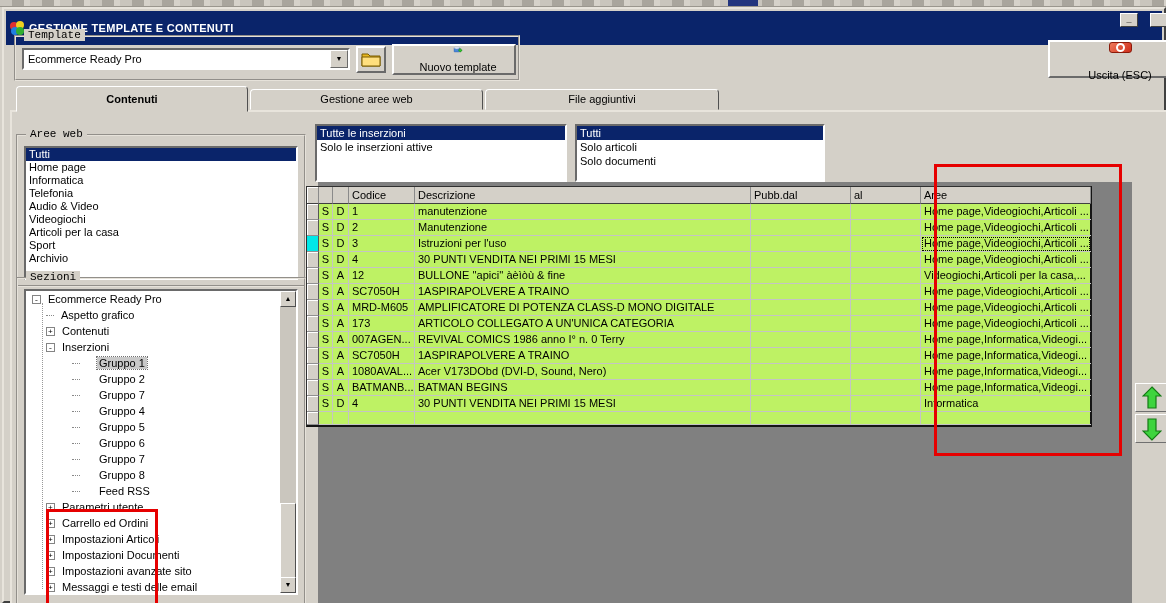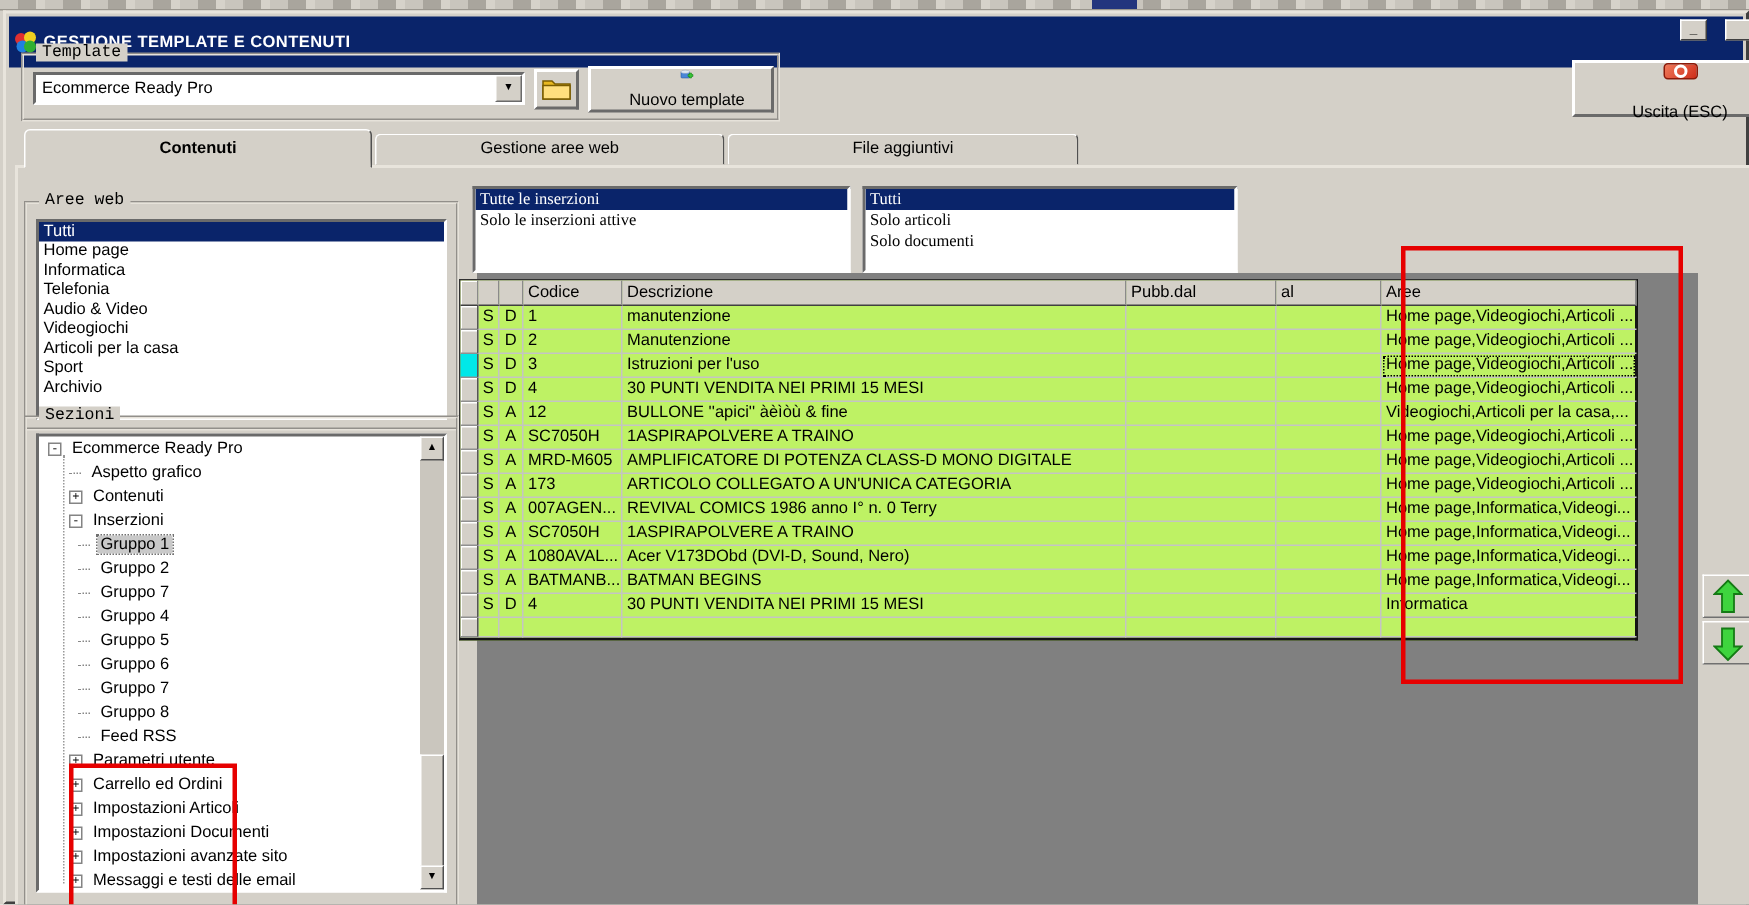--- a/index.html
+++ b/index.html
@@ -63,37 +63,37 @@
   
   #gb-aree { left:4px; top:5px; width:290px; height:153px;margin-top:17px; }
   #list-aree { position:absolute; left:6px; top:10px; width:274px; height:134px; overflow:hidden; }
   .litem { height:13px; line-height:13px; padding-left:3px; white-space:nowrap; }
   .lsel { background:#0a246a; color:#fff; }
 
   
   #gb-sezioni { left:4px; top:165px; width:290px; height:328px; }
   #tree { position:absolute; left:6px; top:10px; width:274px; height:306px; overflow:hidden; position:absolute; }
   .trow2 { display:flex; align-items:center; height:16px; white-space:nowrap; }
-  .lvl0 { padding-left:6px; } .lvl1 { padding-left:20px; } .lvl2 { padding-left:26px; }
+  .lvl0 { padding-left:6px; } .lvl1 { padding-left:20px; } .lvl2 { padding-left:46px;gap:12px; }
   .twisty { flex:none; width:9px; height:9px; border:1px solid #848484; background:#fff;
     font:8px/7px "Liberation Mono", monospace; text-align:center; margin-right:5px; }
   .conn { flex:none; width:8px; height:0; border-top:1px dotted #888; margin-right:5px; }
   .tlabel { padding:0 2px; }
   .tsel { background:#c9c9c9; outline:1px dotted #707070; }
   .vguide { position:absolute; left:16px; top:12px; height:286px; border-left:1px dotted #999; }
   
   #tree-sb { position:absolute; right:0; top:0; width:16px; height:100%; background:#cac6be; }
   .sbbtn { position:absolute; left:0; width:16px; height:16px; background:#d4d0c8;
     border:1px solid; border-color:#fff #505050 #505050 #fff; font-size:7px; text-align:center; line-height:13px; }
   #sb-up { top:0; } #sb-down { bottom:0; }
   #sb-thumb { position:absolute; left:0; top:212px; width:16px; height:78px; background:#d4d0c8;
     border:1px solid; border-color:#fff #505050 #505050 #fff; }
 
   
-  .filterbox { position:absolute; top:12px; height:58px; overflow:hidden;font-family:Liberation Serif, serif; }
+  .filterbox { position:absolute; top:12px; height:58px; overflow:hidden; }
   #filter1 { left:303px; width:252px; }
   #filter2 { left:563px; width:250px; }
   .fitem { height:14px; line-height:14px; padding-left:3px; white-space:nowrap; }
 
   
   #darkarea { position:absolute; left:306px; top:70px; width:814px; height:423px; background:#808080; }
 
   
   #grid { position:absolute; left:294px; top:74px; width:786px; background:#bef264;
     border:1px solid #303030; border-right:2px solid #151515; border-bottom:2px solid #151515; }

